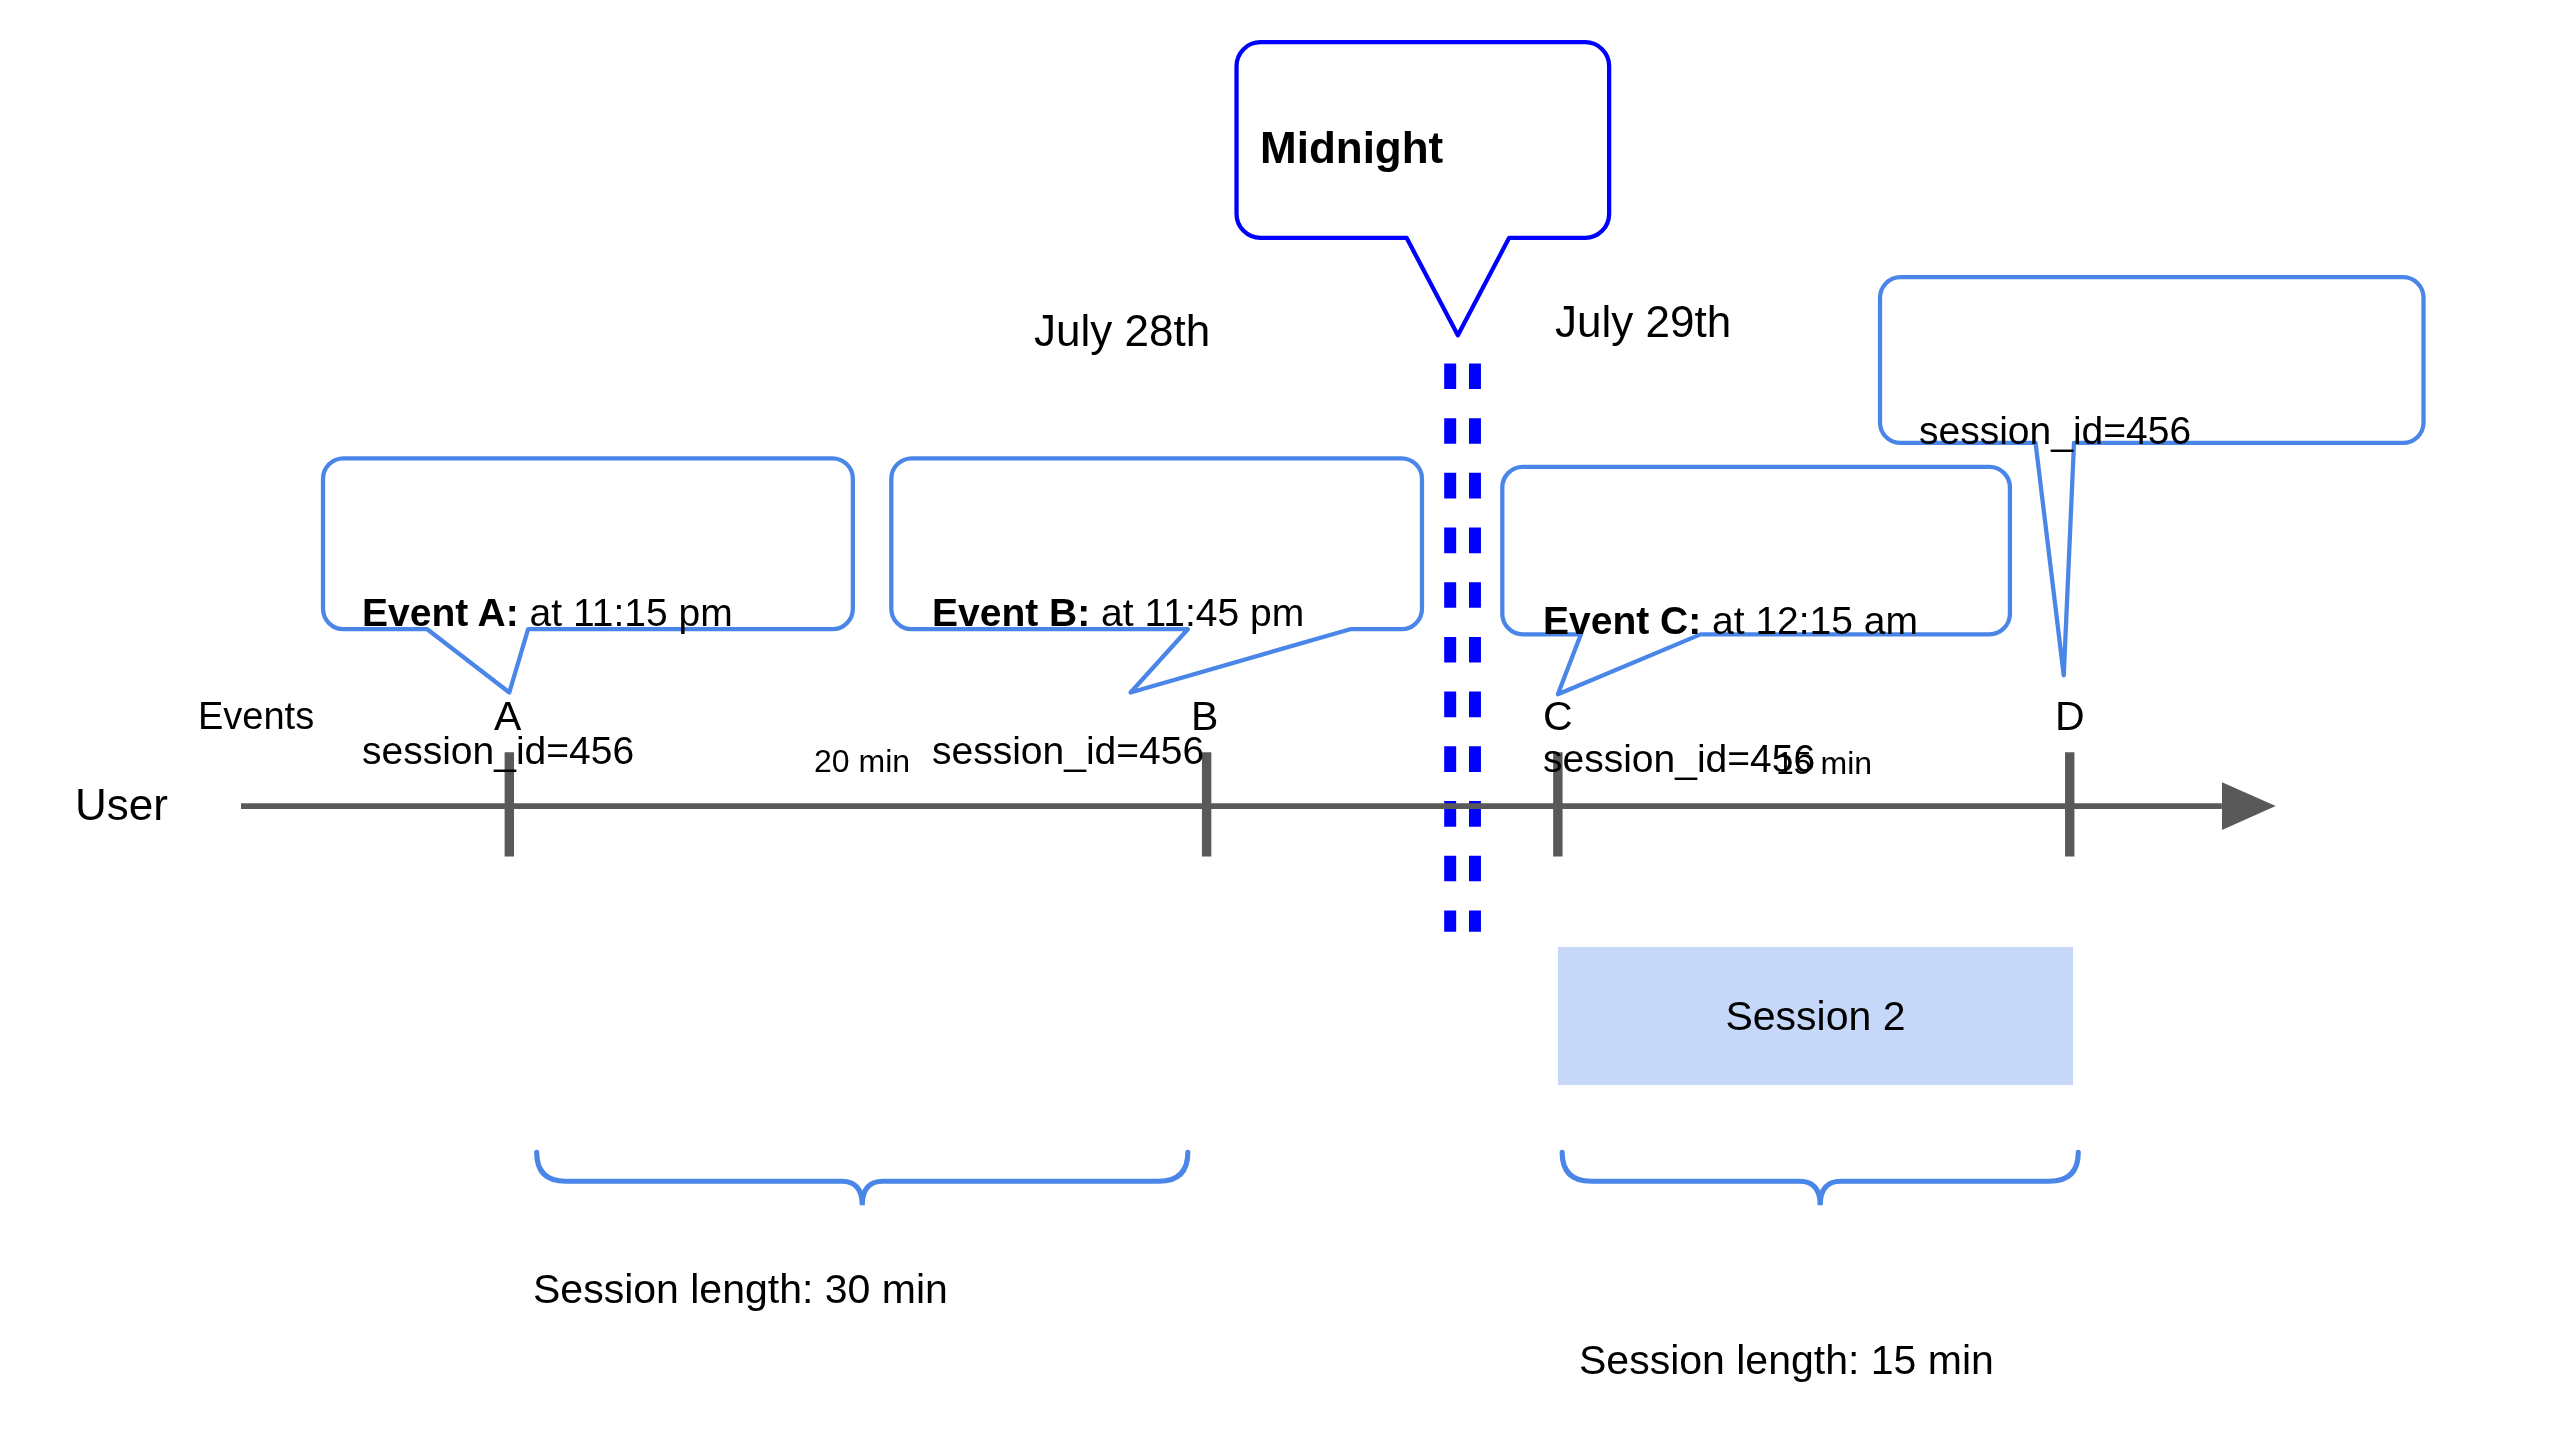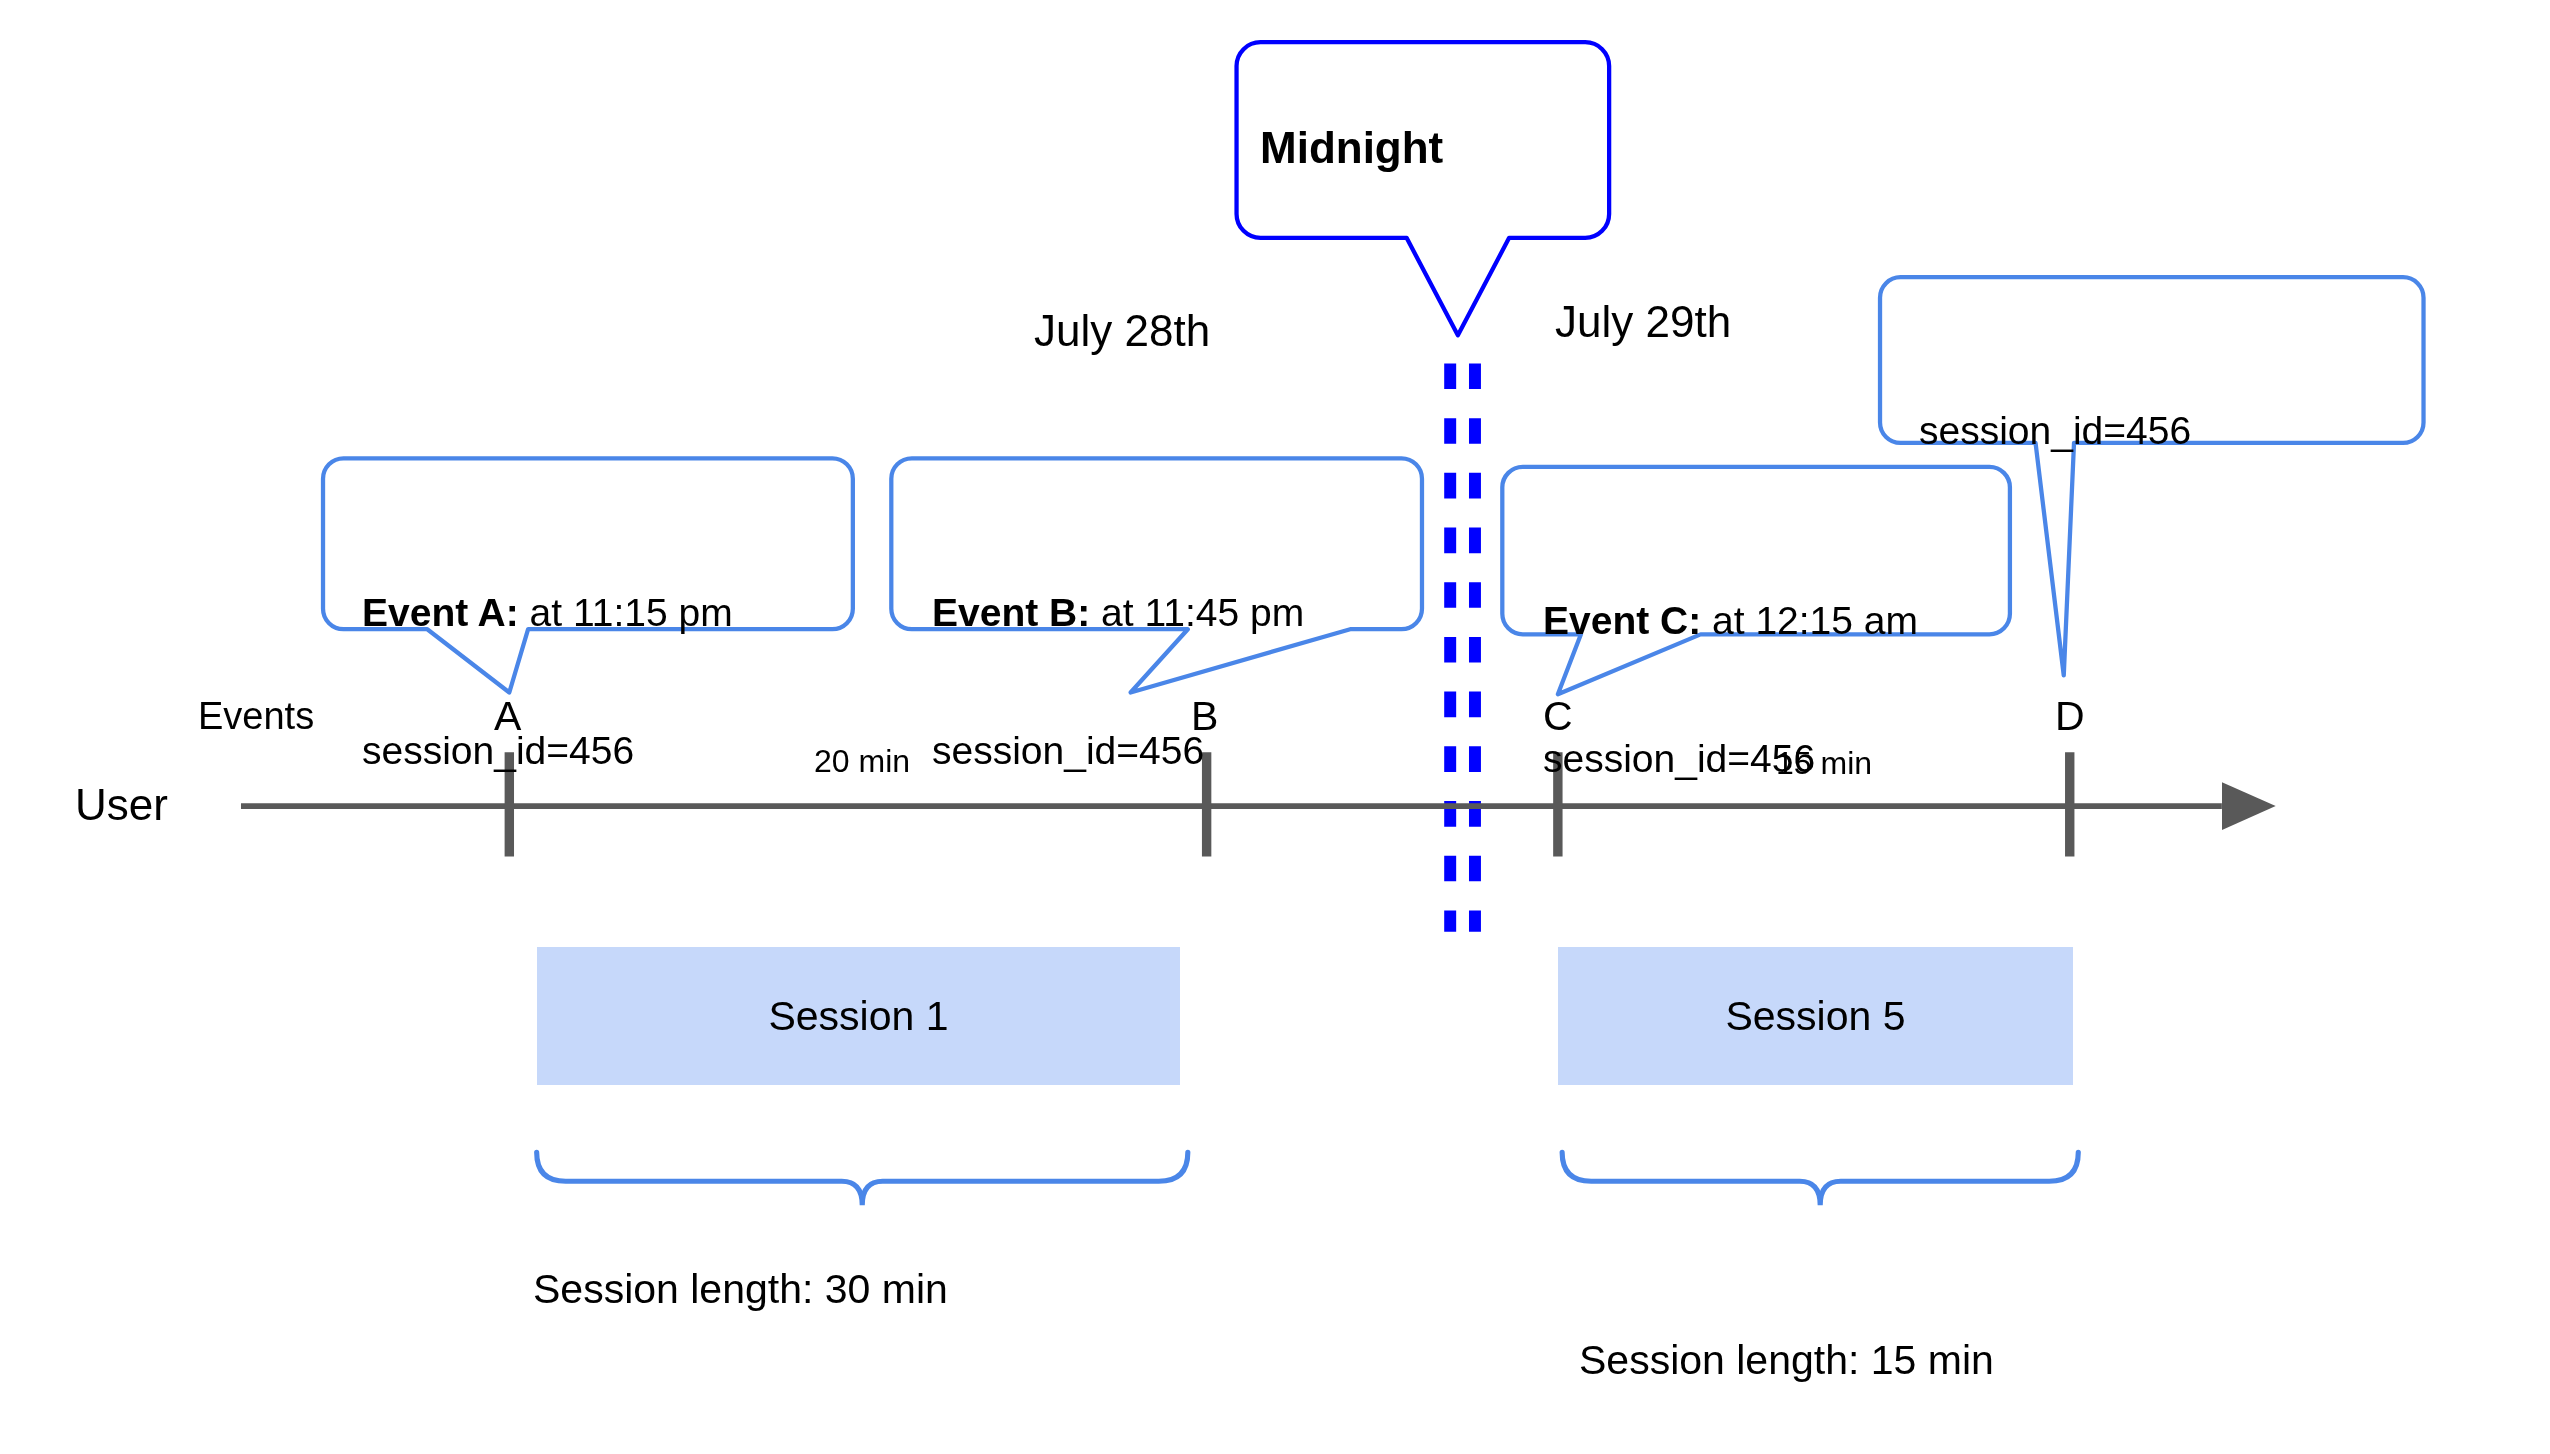--- a/index.html
+++ b/index.html
@@ -175,26 +175,23 @@
                q0,34 34,34
                H2106
                q24,0 24,28
                q0,-28 24,-28
                H2398
                q34,0 34,-34" fill="none" stroke="#4A86E8" stroke-width="6" stroke-linecap="round"></path>
     </g>
 
   </svg>
 
-  <div class="session-bar" style="left:537px; top:947px; width:643px; height:138px;">
-    <span>Session 1</span>
-  </div>
 
   <div class="session-bar" style="left:1558px; top:947px; width:515px; height:138px;">
-    <span>Session 5</span>
+    <span>Session 2</span>
   </div>
 
   <div class="txt midnight-label" style="left:1260px; top:122px;">Midnight</div>
 
   <div class="txt date-label" style="left:1034px; top:305px;">July 28th</div>
   <div class="txt date-label" style="left:1555px; top:296px;">July 29th</div>
 
   <div class="txt callout-text" style="left:362px; top:498px;">
     <div><b>Event A:</b><span> at 11:15 pm</span></div>
     <div>session_id=456</div>

